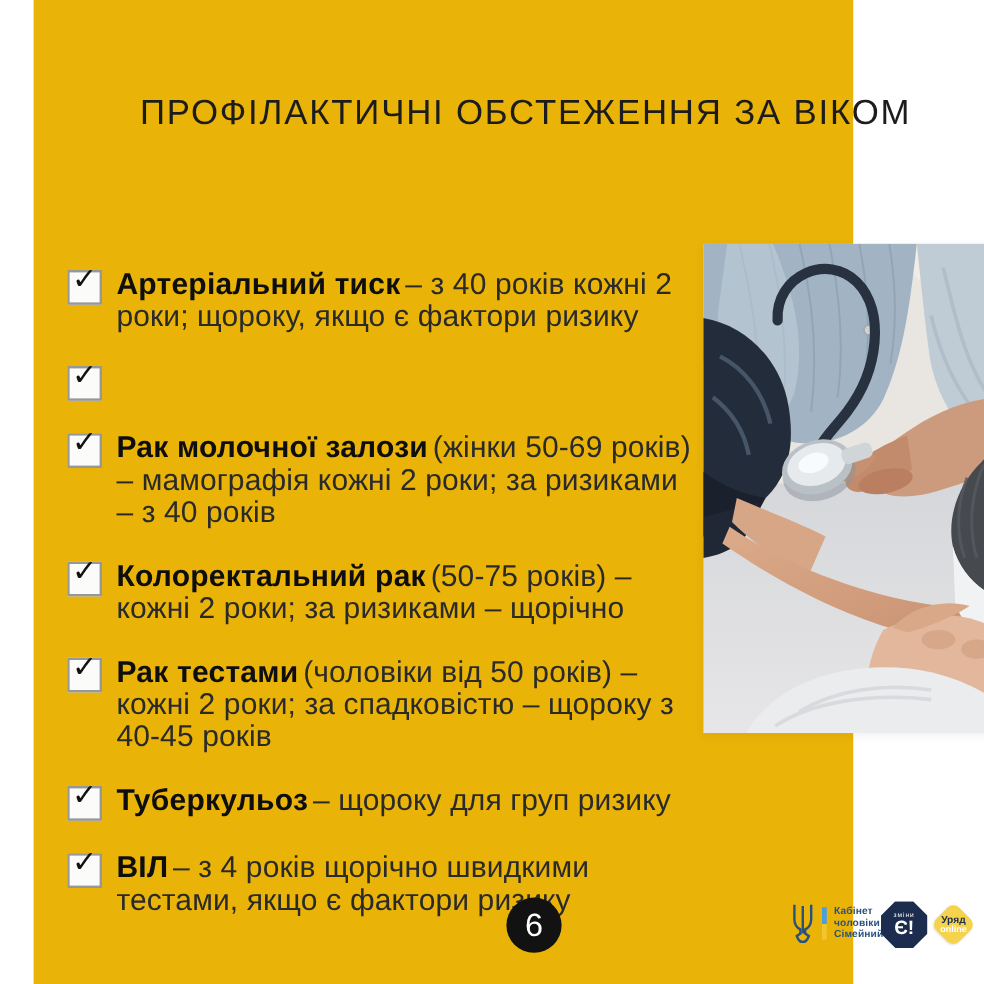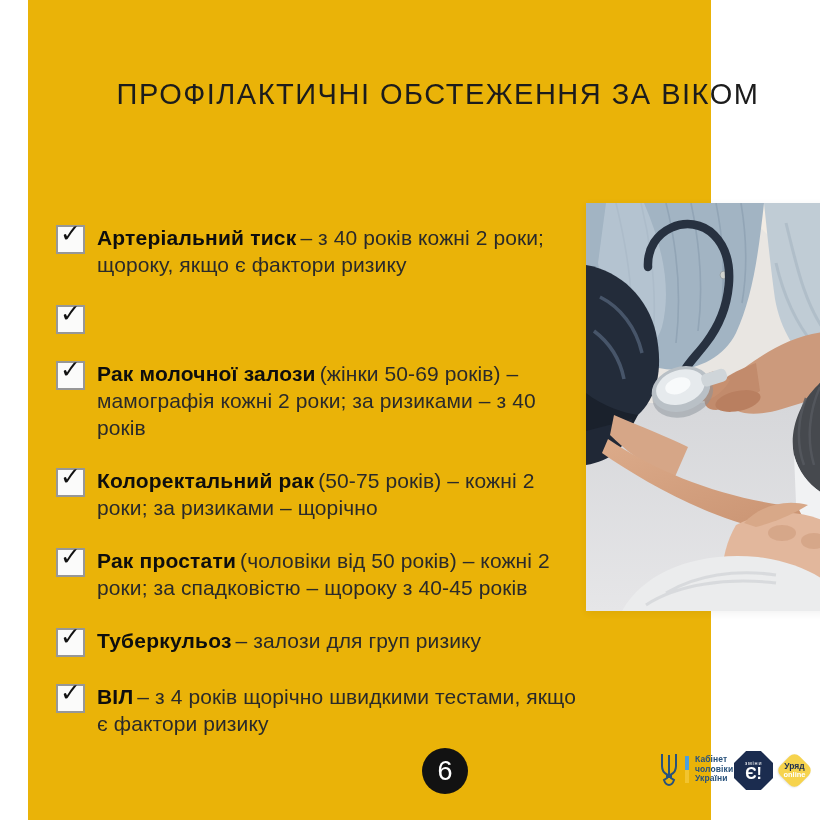--- a/index.html
+++ b/index.html
@@ -19,21 +19,21 @@
   .list{position:absolute;top:224px;left:28px;width:520px;margin:0;padding:0;list-style:none;}
   .list li{display:flex;align-items:flex-start;margin:0 0 26px 0;}
   .cb{
     flex:0 0 auto;width:25px;height:25px;margin-top:1px;background:#fbfbfa;
     border:2px solid #979797;position:relative;
   }
   .cb i{
     position:absolute;top:-6px;left:2px;font-style:normal;font-size:25px;
     line-height:25px;color:#121212;font-weight:400;
   }
-  .li-text{margin:0 0 0 12px;width:482px;font-size:21px;line-height:27px;color:#2a2a2a;letter-spacing:.1px;}
+  .li-text{margin:0 0 0 12px;width:482px;font-size:25px;line-height:27px;color:#2a2a2a;letter-spacing:.1px;}
   .li-text b{color:#0e0e0e;font-weight:700;margin-right:4px;letter-spacing:.2px;}
   .photo{
     position:absolute;left:558px;top:203px;width:262px;height:408px;overflow:hidden;
     box-shadow:0 2px 8px rgba(0,0,0,.06);
   }
   .page-badge{
     position:absolute;left:394px;top:748px;width:46px;height:46px;border-radius:50%;
     background:#121212;color:#fff;display:flex;align-items:center;justify-content:center;
     font-size:27px;font-weight:500;
   }
@@ -94,27 +94,27 @@
     <li>
       <span class="cb">
           <i>✓</i>
         </span>
       <p class="li-text"><b>Колоректальний рак</b><span>(50-75 років) – кожні 2 роки; за ризиками – щорічно</span></p>
     </li>
     <li>
       <span class="cb">
           <i>✓</i>
         </span>
-      <p class="li-text"><b>Рак простати</b><span>(чоловіки від 50 років) – кожні 2 роки; за спадковістю – щороку з 40-45 років</span></p>
-    </li>
-    <li>
-      <span class="cb">
-          <i>✓</i>
-        </span>
-      <p class="li-text"><b>Туберкульоз</b><span>– залози для груп ризику</span></p>
+      <p class="li-text"><b>Рак тестами</b><span>(чоловіки від 50 років) – кожні 2 роки; за спадковістю – щороку з 40-45 років</span></p>
+    </li>
+    <li>
+      <span class="cb">
+          <i>✓</i>
+        </span>
+      <p class="li-text"><b>Туберкульоз</b><span>– щороку для груп ризику</span></p>
     </li>
     <li>
       <span class="cb">
           <i>✓</i>
         </span>
       <p class="li-text"><b>ВІЛ</b><span>– з 4 років щорічно швидкими тестами, якщо є фактори ризику</span></p>
     </li>
   </ul>
 
   <div class="photo">
@@ -202,21 +202,21 @@
           <path d="M11 2 V25"></path>
         </g>
       </svg>
       <div class="flagbar">
           <div class="b"></div>
           <div class="y"></div>
         </div>
       <div class="cab-lines">
         <span>Кабінет</span>
         <span>чоловіки</span>
-        <span>України</span>
+        <span>Сімейний</span>
       </div>
     </div>
 
     <div class="diia">
       <span class="small">зміни</span>
       <span class="big">Є!</span>
     </div>
 
     <div class="uryad">
       <div class="uryad-inner">

